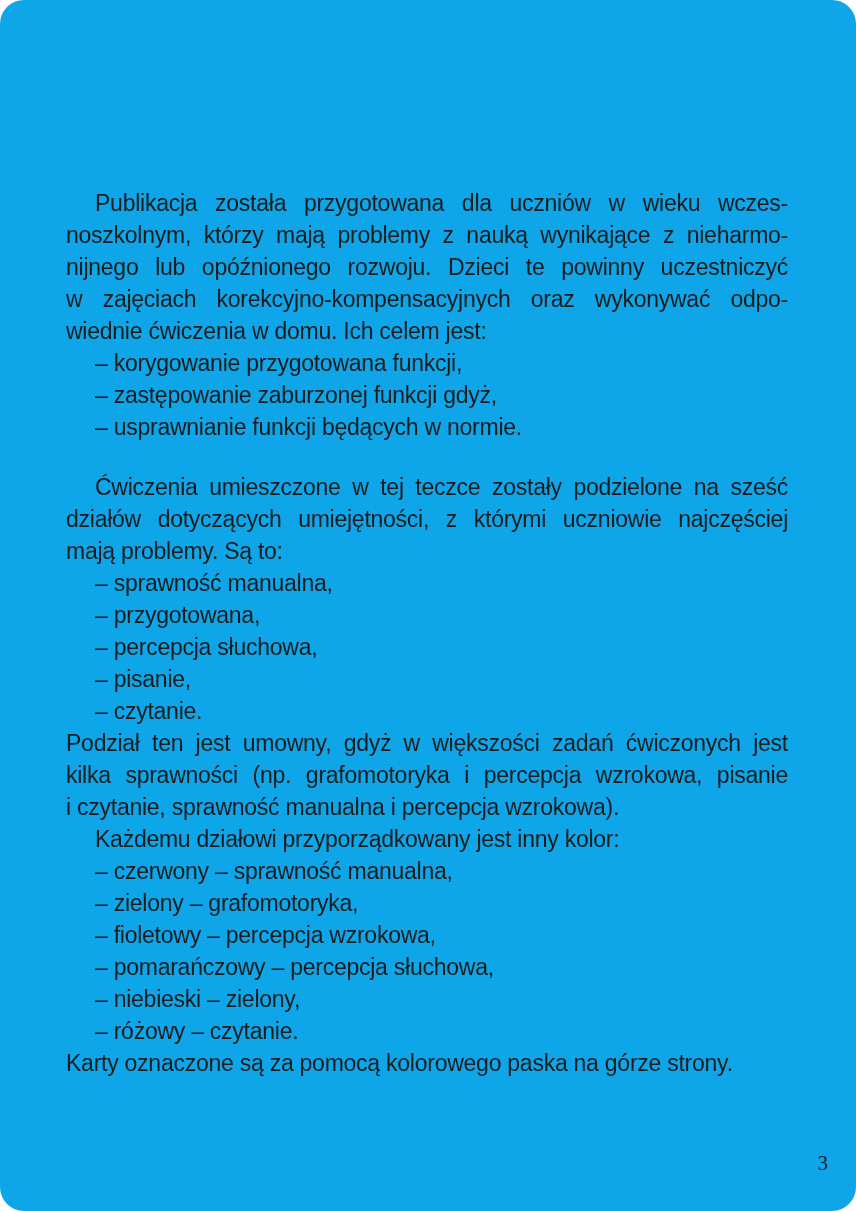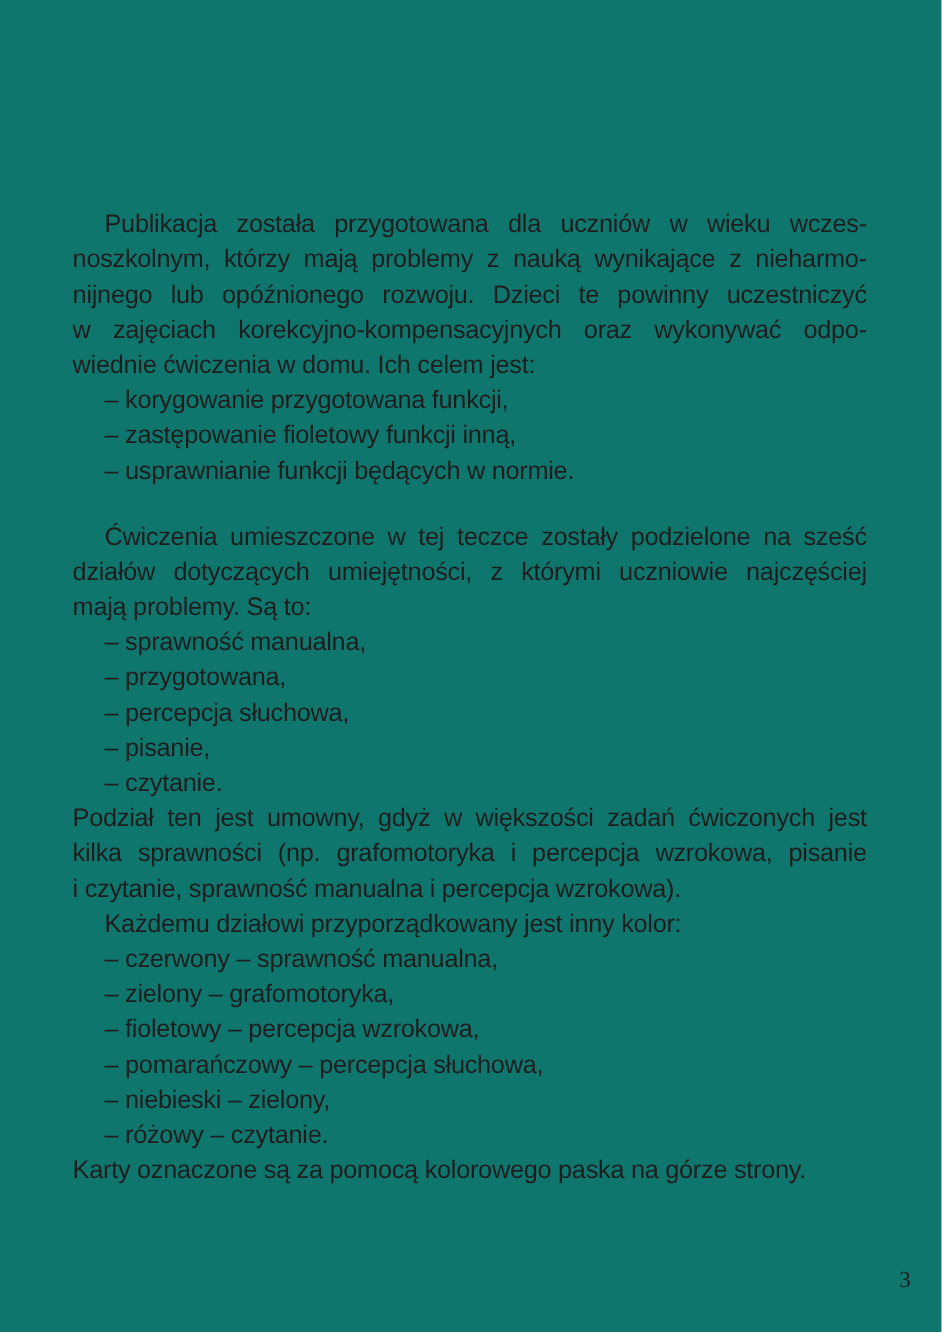--- a/index.html
+++ b/index.html
@@ -47,32 +47,32 @@
     right: 28px;
     font-family: "Liberation Serif", serif;
     font-size: 21px;
     line-height: 26px;
     color: #1d1d1d;
   }
 </style>
 </head>
 <body>
 
-<div class="page" style="background: #0f766e; color: rgb(29, 29, 29);">
+<div class="page" style="background: #0ea5e9; color: rgb(29, 29, 29); border-radius: 24px;">
   <div class="text-block">
       <div class="block">
         <div class="line indent justify">Publikacja została przygotowana dla uczniów w wieku wczes-</div>
         <div class="line justify">noszkolnym, którzy mają problemy z nauką wynikające z nieharmo-</div>
         <div class="line justify">nijnego lub opóźnionego rozwoju. Dzieci te powinny uczestniczyć</div>
         <div class="line justify">w zajęciach korekcyjno-kompensacyjnych oraz wykonywać odpo-</div>
         <div class="line">wiednie ćwiczenia w domu. Ich celem jest:</div>
       </div>
       <div class="block">
         <div class="line list">– korygowanie przygotowana funkcji,</div>
-        <div class="line list">– zastępowanie fioletowy funkcji inną,</div>
+        <div class="line list">– zastępowanie zaburzonej funkcji gdyż,</div>
         <div class="line list">– usprawnianie funkcji będących w normie.</div>
       </div>
       <div class="block gap">
         <div class="line indent justify">Ćwiczenia umieszczone w tej teczce zostały podzielone na sześć</div>
         <div class="line justify">działów dotyczących umiejętności, z którymi uczniowie najczęściej</div>
         <div class="line">mają problemy. Są to:</div>
       </div>
       <div class="block">
         <div class="line list">– sprawność manualna,</div>
         <div class="line list">– przygotowana,</div>

